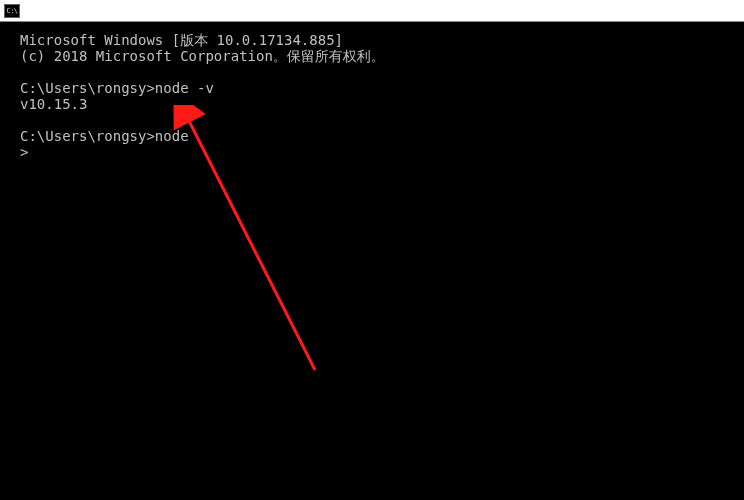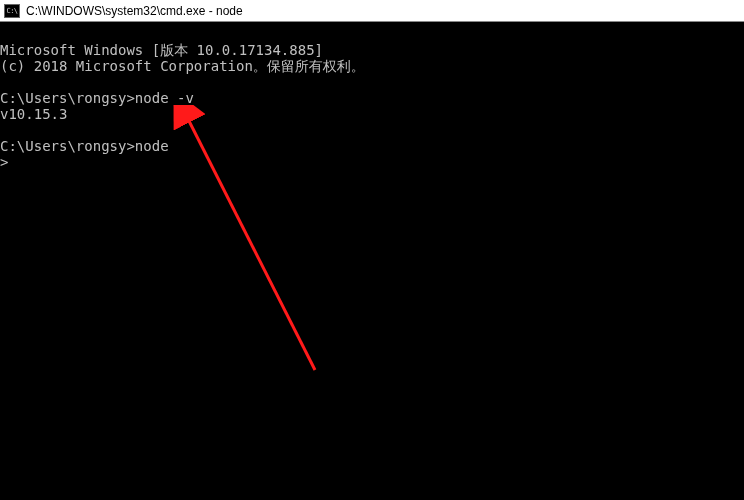--- a/index.html
+++ b/index.html
@@ -37,42 +37,42 @@
       margin-right: 6px;
       border: 1px solid #666;
     }
     .titlebar-icon-text {
       color: #ccc;
       font-size: 7px;
       font-family: monospace;
       letter-spacing: -0.5px;
     }
     .terminal {
-      padding: 20px 0 0 0;
+      padding: 10px 0 0 0;
       color: #c0c0c0;
       line-height: 16px;
       white-space: pre;
       font-family: "NSimSun", "SimSun", "Consolas", monospace;
       letter-spacing: 0;
+      margin-left: 20px;
     }
     .arrow-svg {
       position: absolute;
       top: 105px;
       left: 165px;
       pointer-events: none;
     }
   </style>
 </head>
 <body>
 
 <div class="titlebar">
   <span class="titlebar-icon">
     <span class="titlebar-icon-text">C:\</span>
   </span>
-  <span>C:\WINDOWS\system32\cmd.exe - node</span>
 </div>
 
 <div class="terminal"><span>Microsoft Windows [版本 10.0.17134.885]</span>
 <span>(c) 2018 Microsoft Corporation。保留所有权利。</span>
 <span></span>
 <span>C:\Users\rongsy&gt;node -v</span>
 <span>v10.15.3</span>
 <span></span>
 <span>C:\Users\rongsy&gt;node</span>
 <span>&gt; </span></div>

